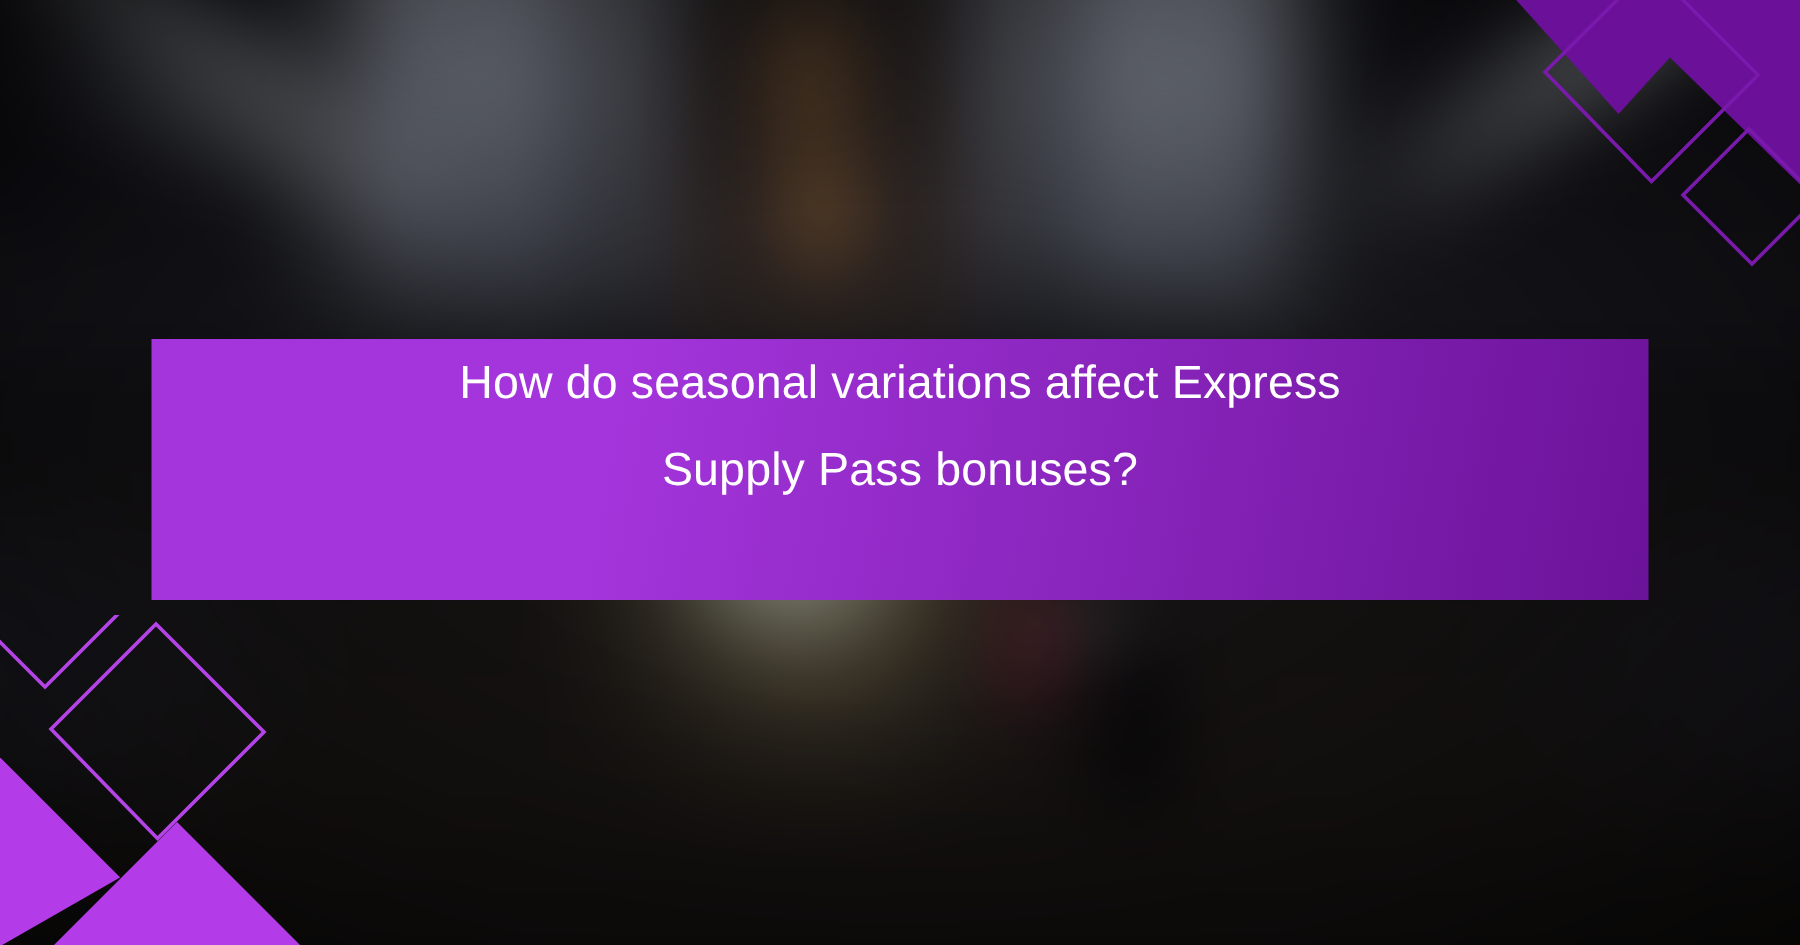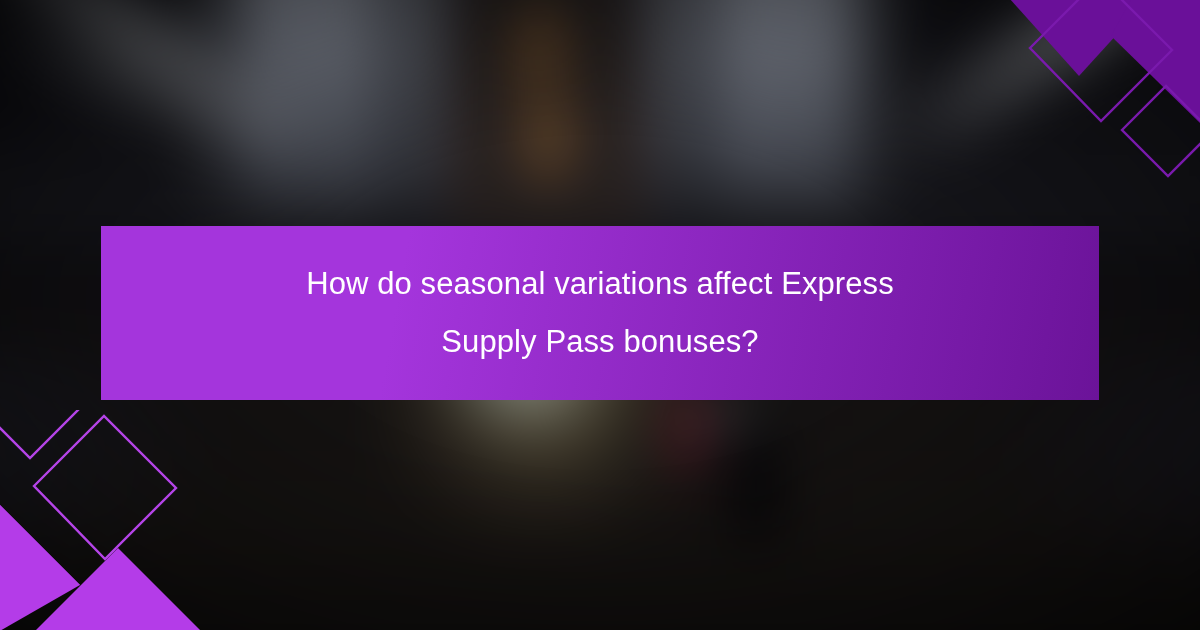--- a/index.html
+++ b/index.html
@@ -208,21 +208,21 @@
   .deco-bl { left: 0; bottom: 0; }
 
   
   .banner {
     position: absolute;
     left: 101px;
     top: 226px;
     width: 998px;
     height: 174px;
     display: flex;
-    align-items: center;
+    align-items: flex-start;
     justify-content: center;
     box-sizing: border-box;
     padding: 0 70px;
   }
   .banner-title {
     margin: 0;
     color: #ffffff;
     font-family: "Liberation Sans", "DejaVu Sans", sans-serif;
     font-size: 31px;
     font-weight: 400;

